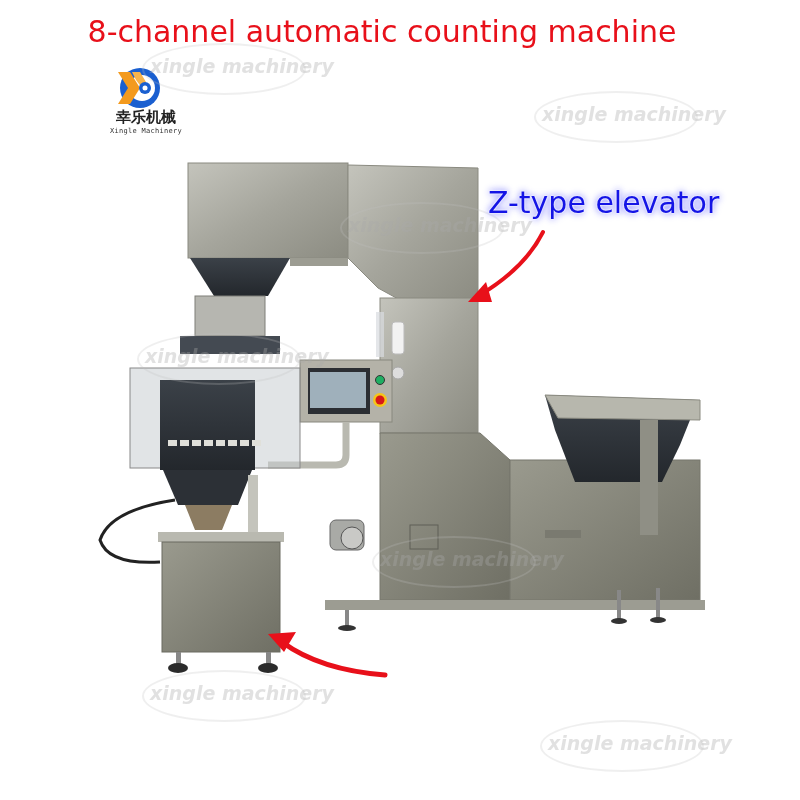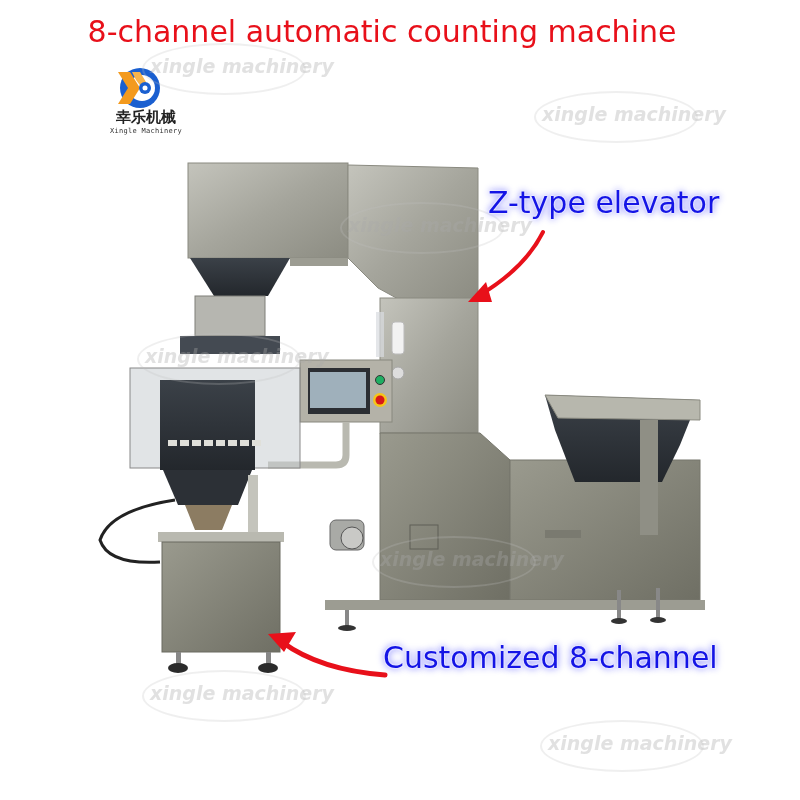--- a/index.html
+++ b/index.html
@@ -151,14 +151,13 @@
 
 <svg class="arrows" width="800" height="800" viewBox="0 0 800 800">
   <path d="M 543 232 Q 525 268 480 295" fill="none" stroke="#e8101a" stroke-width="4" stroke-linecap="round"></path>
   <polygon points="468,302 486,282 492,302" fill="#e8101a"></polygon>
   <path d="M 385 675 Q 320 670 282 642" fill="none" stroke="#e8101a" stroke-width="5" stroke-linecap="round"></path>
   <polygon points="268,634 296,632 284,652" fill="#e8101a"></polygon>
 </svg>
 
 <div class="callout callout-elevator">Z-type elevator</div>
 <div class="callout callout-counter">
-  <div>Customized 8-channel</div>
 </div>
 
 </body></html>

